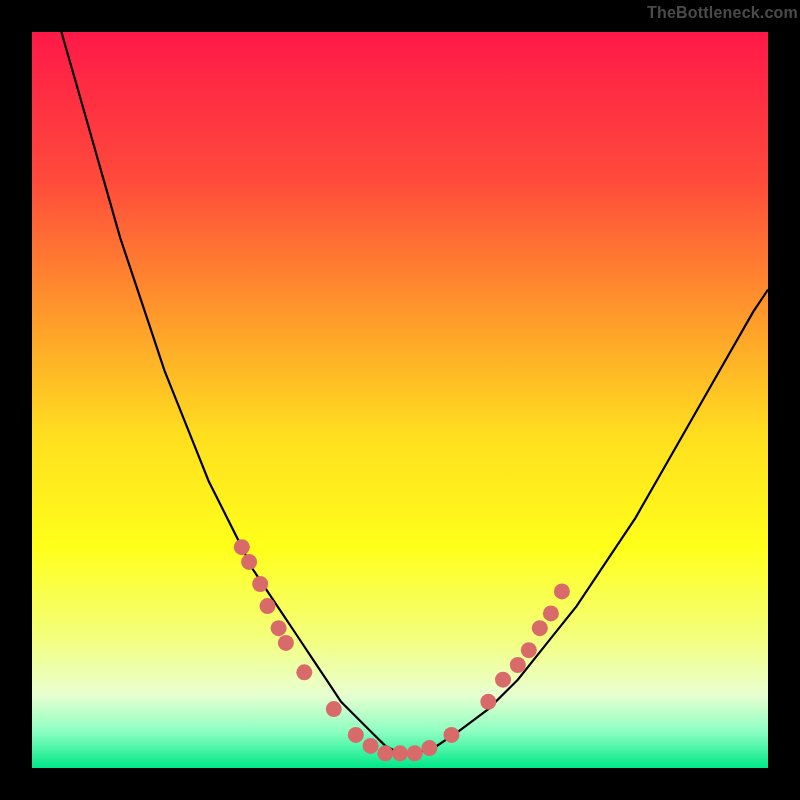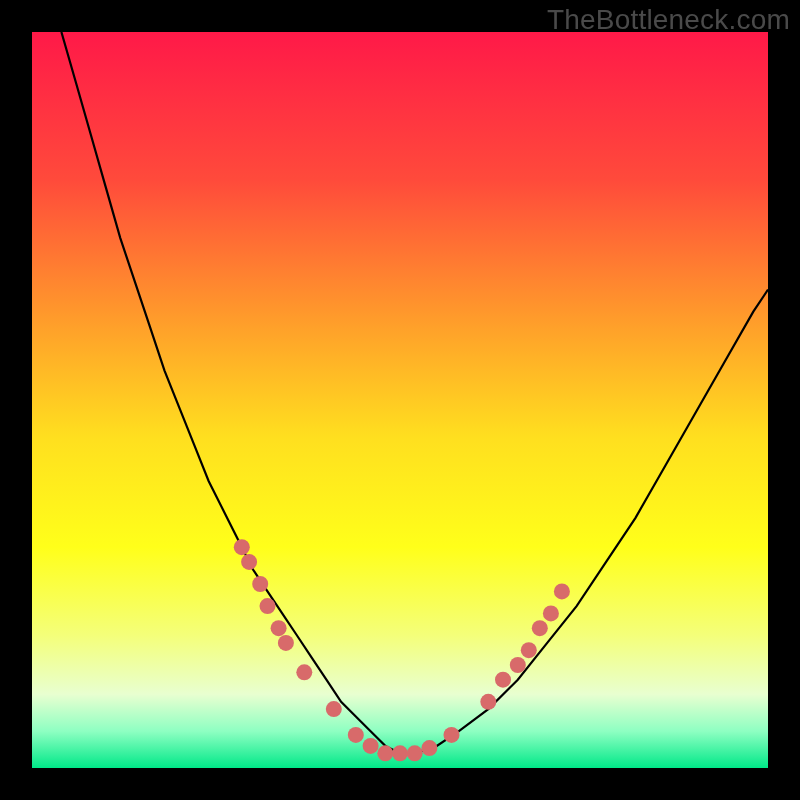--- a/index.html
+++ b/index.html
@@ -13,24 +13,24 @@
   }
   .frame {
     position: relative;
     width: 800px;
     height: 800px;
     background: #000;
   }
   .watermark {
     position: absolute;
     top: 4px;
-    right: 10px;
+    right: 2px;
     color: #4a4a4a;
-    font-size: 28px;
-    font-weight: 400;
+    font-size: 16px;
+    font-weight: 700;
     letter-spacing: 0.2px;
     z-index: 10;
   }
   .plot {
     position: absolute;
     left: 32px;
     top: 32px;
     width: 736px;
     height: 736px;
   }

